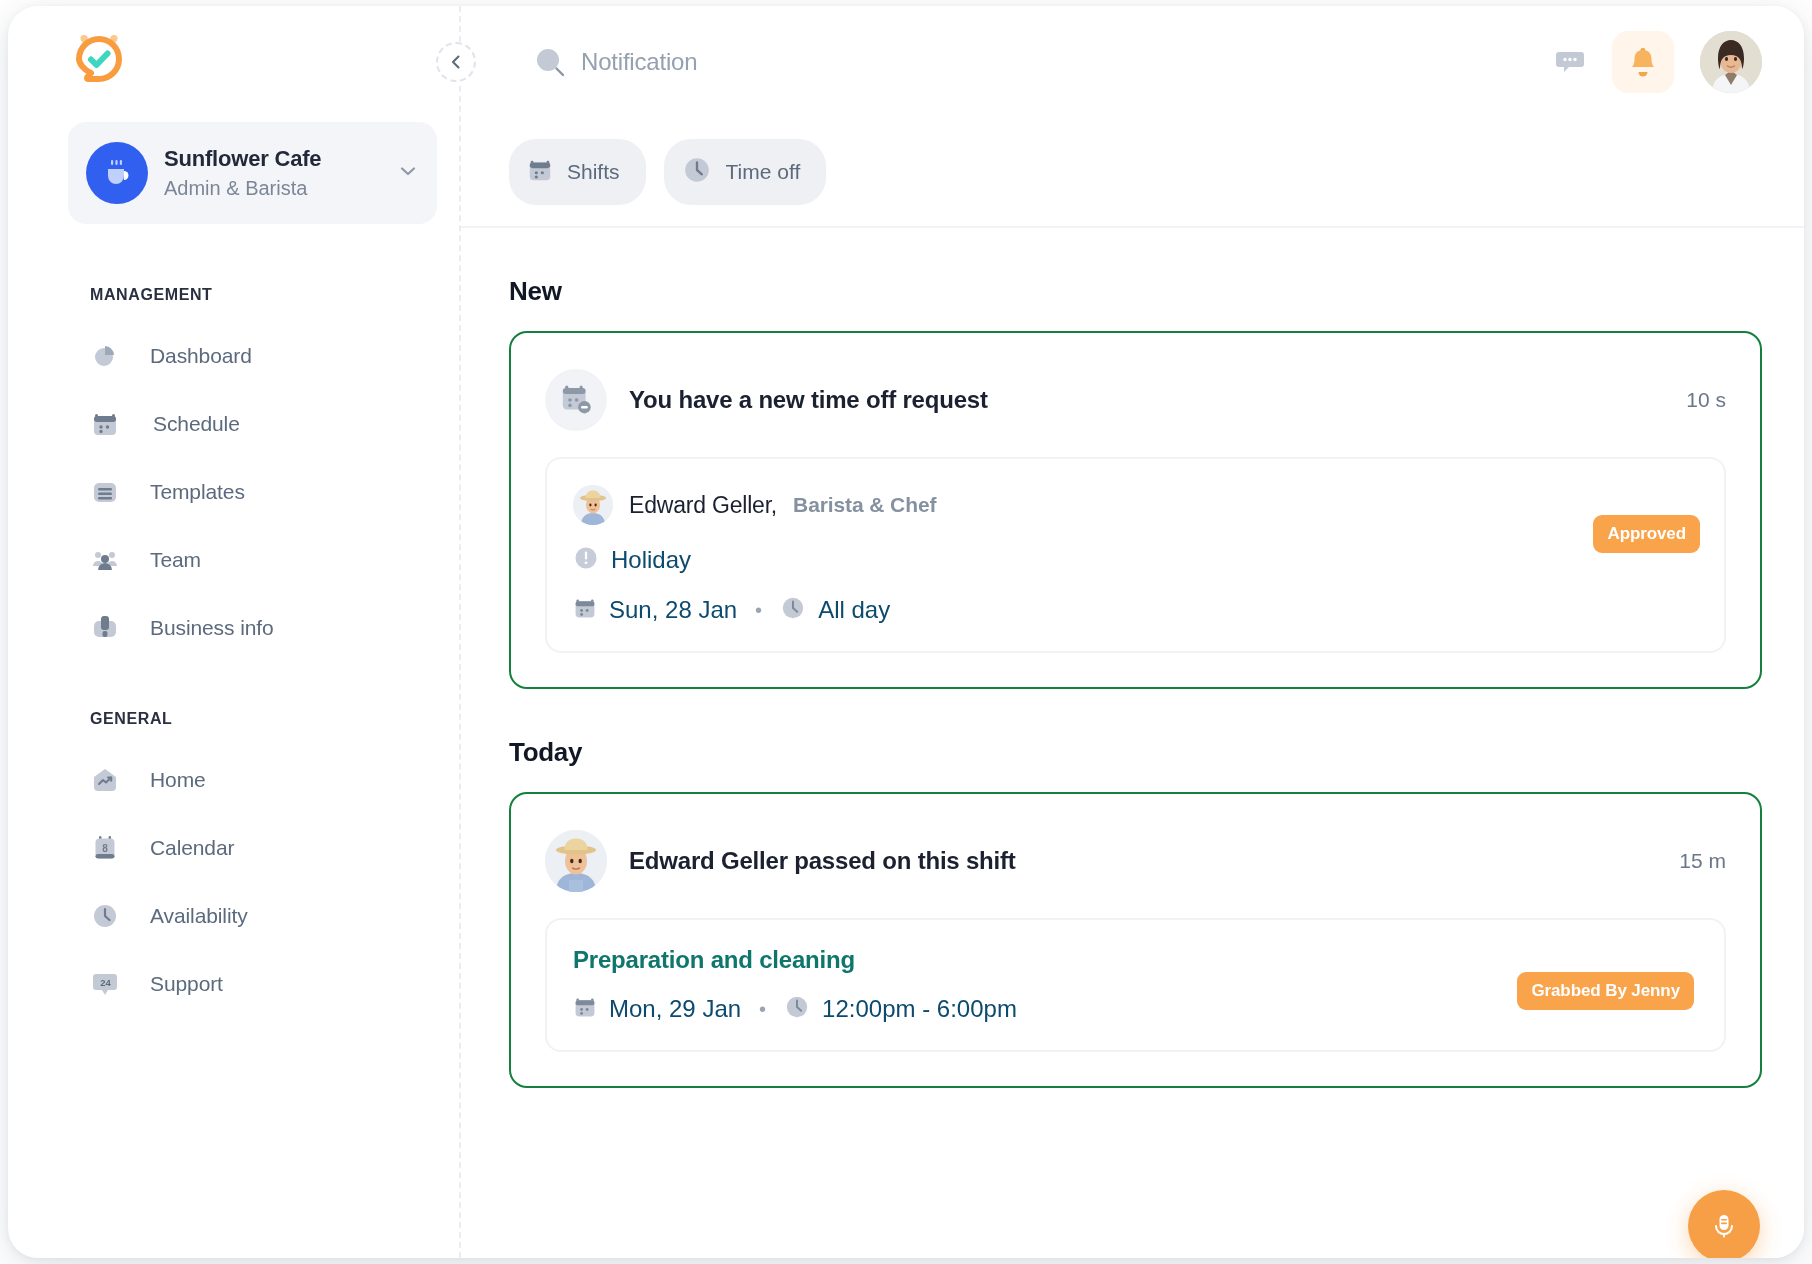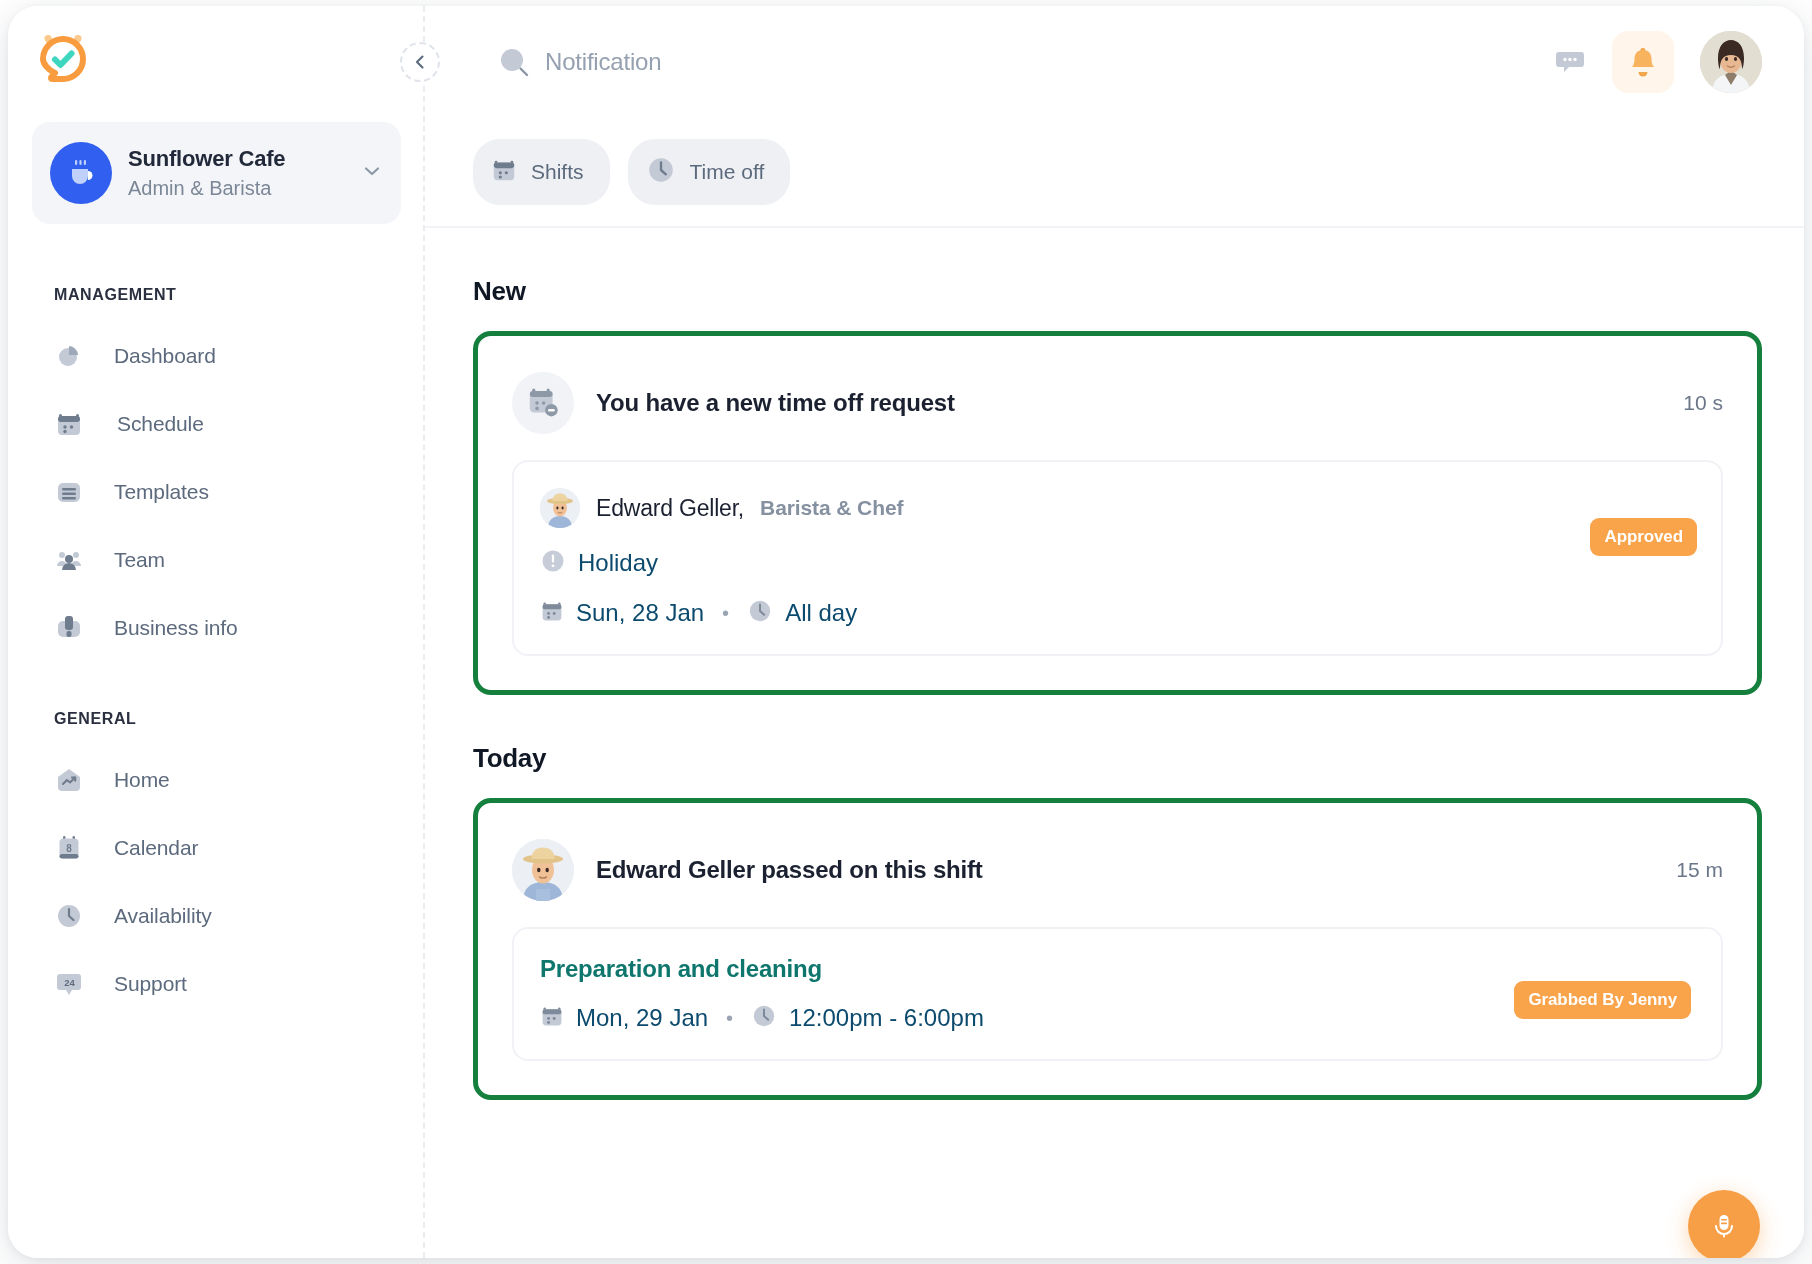--- a/index.html
+++ b/index.html
@@ -26,20 +26,21 @@
   }
 
   
   .sidebar {
     width: 417px;
     height: 100%;
     background: #ffffff;
     position: relative;
     flex: 0 0 417px;
     padding: 0 0 0 0;
+    margin-left: 36px;
   }
   .sidebar-divider {
     position: absolute;
     right: 0;
     top: 0;
     bottom: 0;
     width: 0;
     border-left: 2px dashed #e9ecf1;
   }
 
@@ -201,21 +202,21 @@
   .section-heading {
     font-size: 26px;
     font-weight: 700;
     color: #101725;
     letter-spacing: -0.3px;
     margin-top: 48px;
     margin-bottom: 24px;
   }
 
   .notif-card {
-    border: 5px solid #15803d;
+    border: 2px solid #15803d;
     border-radius: 18px;
     padding: 36px 34px 34px 34px;
     background: #ffffff;
   }
   .notif-head {
     display: flex;
     align-items: center;
     gap: 22px;
   }
   .notif-avatar-circle {

